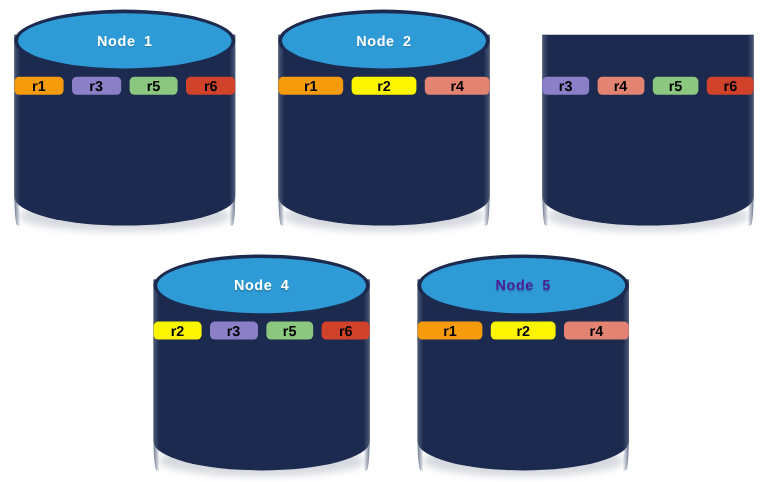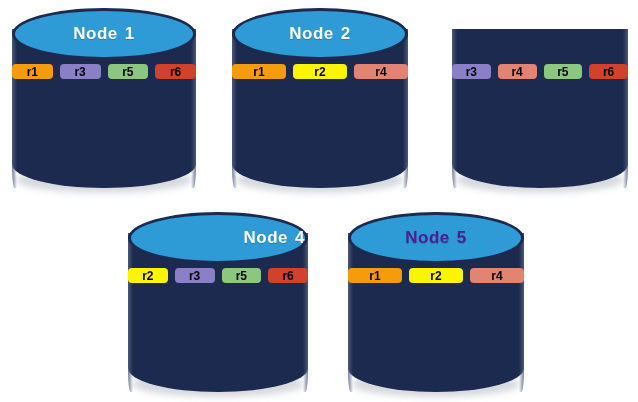--- a/index.html
+++ b/index.html
@@ -82,21 +82,21 @@
     border: 3px solid #1b2a4e;
     box-sizing: border-box;
     z-index: 3;
     display: flex;
     align-items: center;
     justify-content: center;
   }
 
   .node-title {
     color: #ffffff;
-    font-size: 17px;
+    font-size: 12px;
     font-weight: bold;
     letter-spacing: 0.5px;
     white-space: nowrap;
     text-shadow: 0 1px 1px rgba(0,0,0,0.18);
     user-select: none;
   }
   .node-title .num {
     margin-left: 7px;
   }
 
@@ -188,21 +188,21 @@
           <span class="record-label">r5</span>
         </div>
         <div class="record" style="background: rgb(209, 66, 42);">
           <span class="record-label">r6</span>
         </div>
       </div>
     </div>
     <div class="node" style="left: 128px; top: 212px; width: 180px; height: 180px;">
       <div class="cyl-shadow"></div>
       <div class="cyl-body" style="background: rgb(27, 42, 78);"></div>
-      <div class="cyl-top" style="background: rgb(46, 155, 214); border-color: rgb(27, 42, 78); justify-content: flex-end;">
+      <div class="cyl-top" style="background: rgb(46, 155, 214); border-color: rgb(27, 42, 78);">
         <div class="node-title" style="color: rgb(255, 255, 255);"><span>Node</span><span class="num">4</span></div>
       </div>
       <div class="records">
         <div class="record" style="background: rgb(251, 245, 0);">
           <span class="record-label">r2</span>
         </div>
         <div class="record" style="background: rgb(139, 127, 199);">
           <span class="record-label">r3</span>
         </div>
         <div class="record" style="background: rgb(140, 199, 127);">

